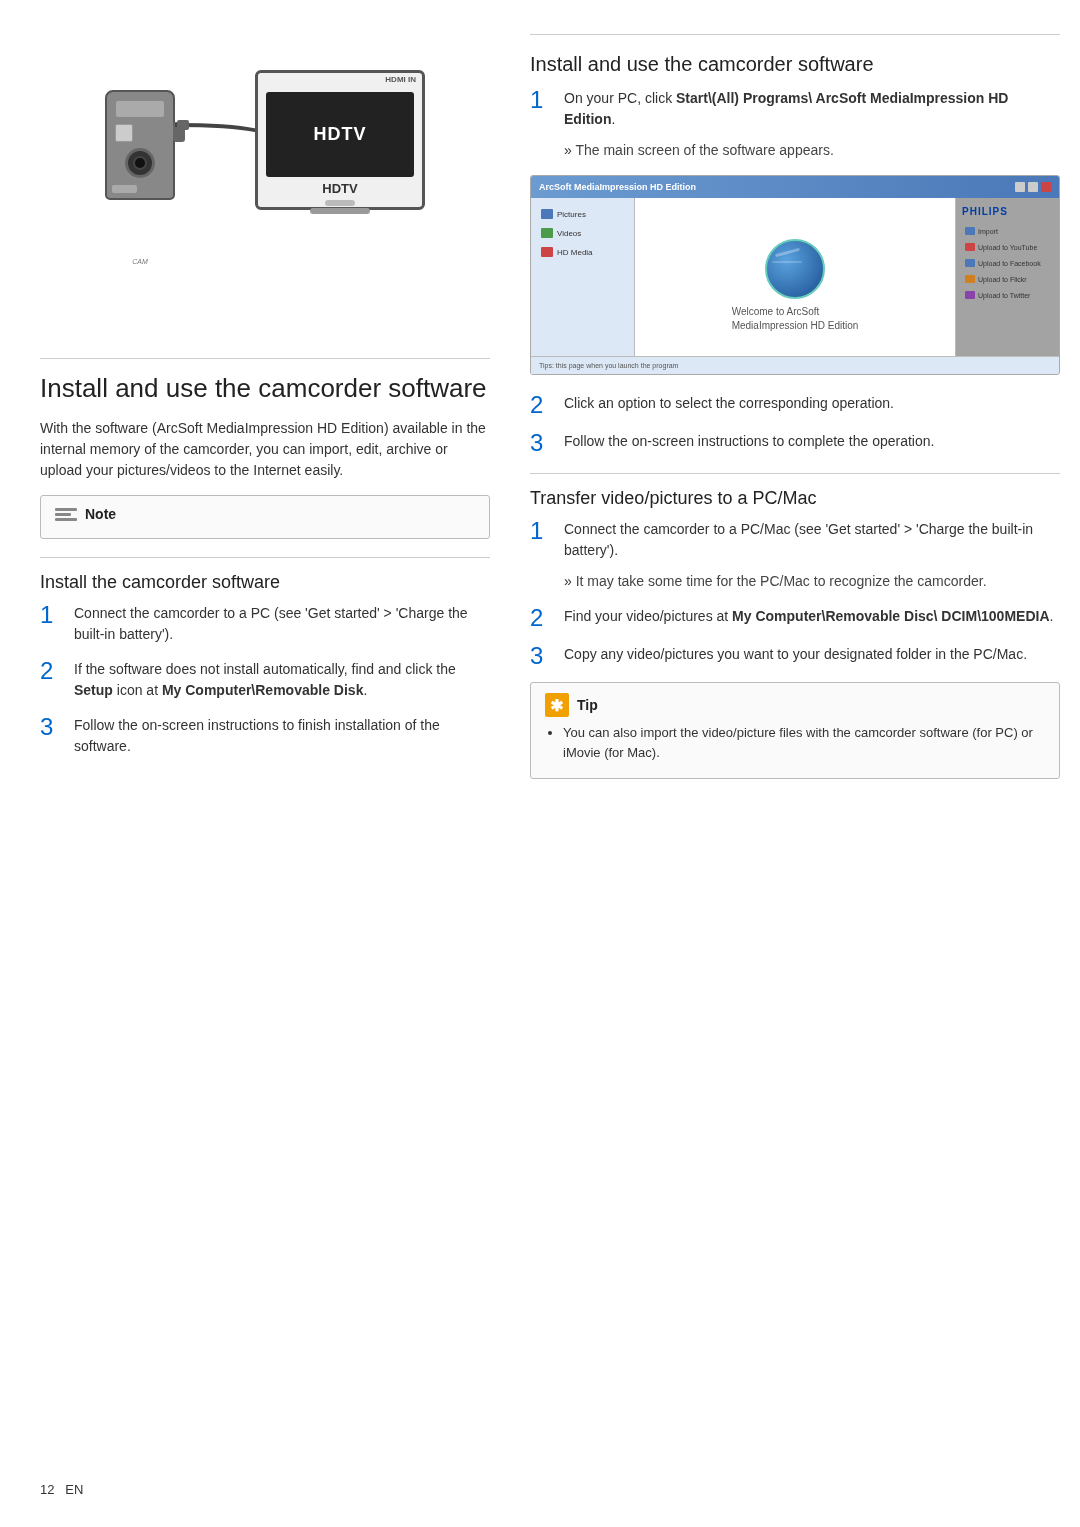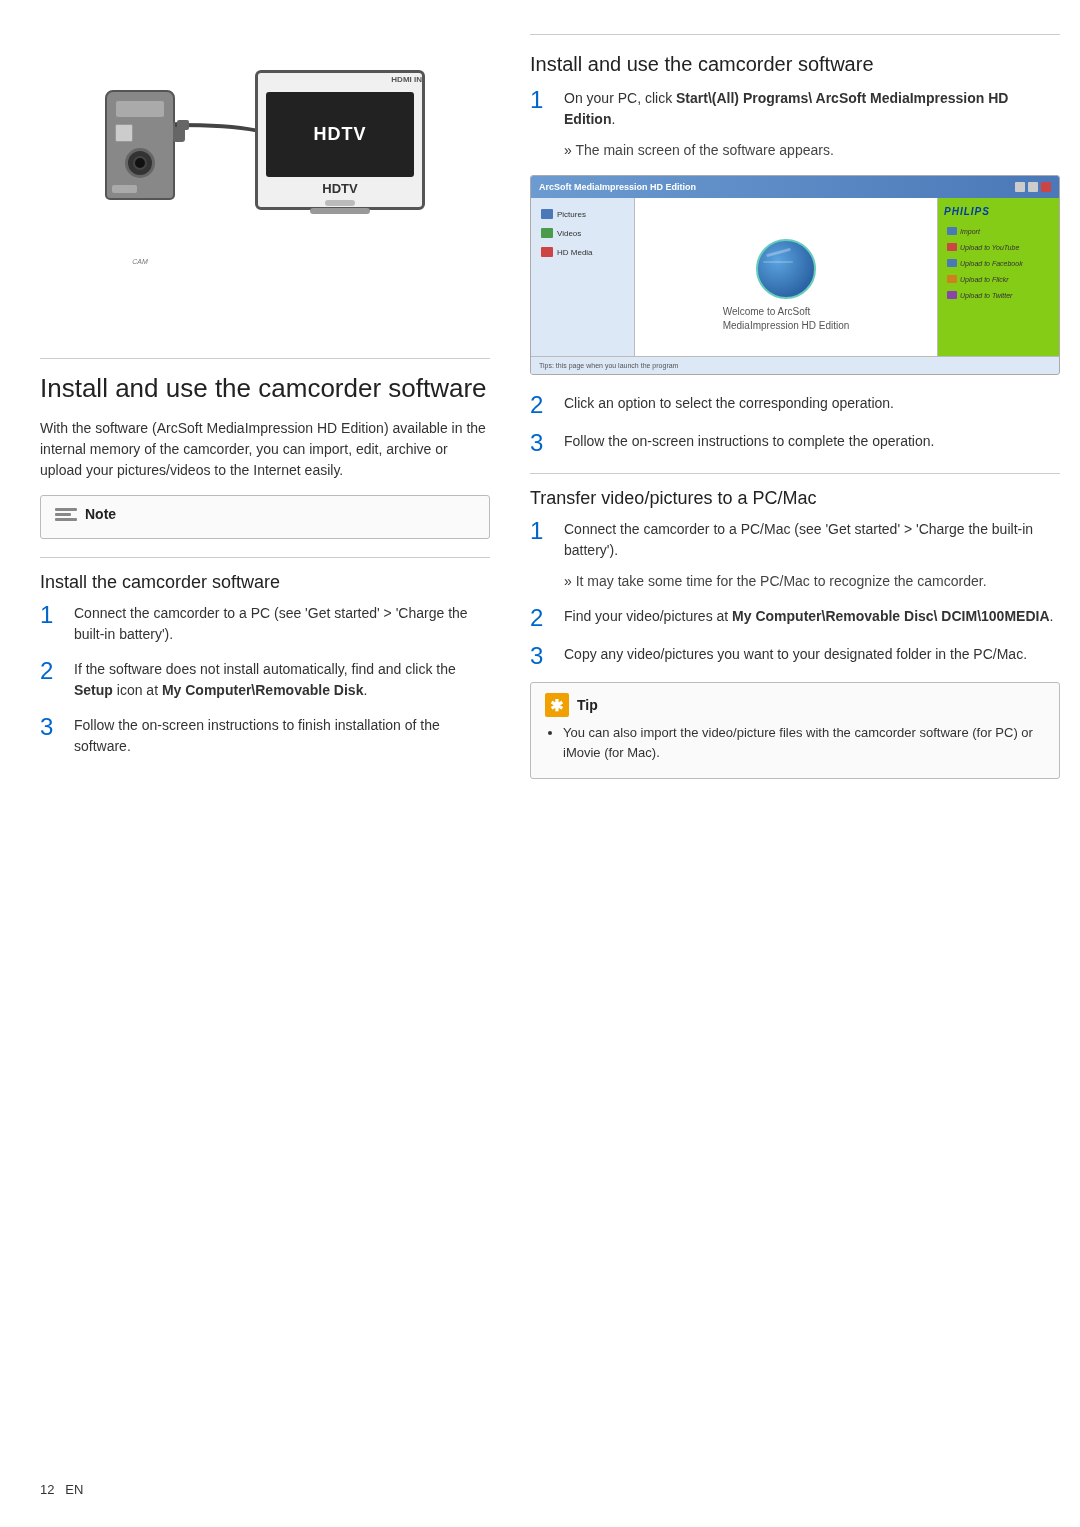--- a/index.html
+++ b/index.html
@@ -362,25 +362,24 @@
       margin-bottom: 6px;
       position: relative;
     }
     .screenshot-text {
       font-size: 10px;
       color: #555;
       text-align: left;
       line-height: 1.4;
     }
     .screenshot-right-panel {
-      width: 122px;
-      background: #84cc16;
+      width: 104px;
+      background: #a3a3a3;
       padding: 8px 6px;
       border-left: 1px solid #bbb;
-      font-style: italic;
     }
     .philips-logo-small {
       font-size: 10px;
       font-weight: bold;
       color: #003da5;
       letter-spacing: 1px;
       margin-bottom: 8px;
     }
     .ss-right-btn {
       display: flex;
@@ -448,21 +447,21 @@
           <div class="cam-label-area" style="font-size:7px;color:#777;font-style:italic;">CAM</div>
         </div>
 
         <svg class="cable-svg" viewBox="0 0 340 260" fill="none" xmlns="http://www.w3.org/2000/svg">
           <path d="M80 75 Q170 75 185 90 L270 90" stroke="#444" stroke-width="4" fill="none"></path>
           <rect x="82" y="70" width="12" height="10" rx="2" fill="#666"></rect>
           <rect x="265" y="85" width="12" height="10" rx="2" fill="#666"></rect>
         </svg>
 
         <div class="tv-box" style="top:20px; right:10px; width:170px; height:140px;">
-          <div style="font-size:8px;font-weight:bold;color:#555;text-align:right;padding:2px 0 0 0;">HDMI IN</div>
+          <div style="font-size:8px;font-weight:bold;color:#555;text-align:right;padding:2px 6px 0 0;">HDMI IN</div>
           <div class="tv-screen">
             <span class="tv-screen-text">HDTV</span>
           </div>
           <div style="text-align:center;margin-top:4px;font-size:13px;font-weight:bold;color:#333;">HDTV</div>
           <div style="width:30px;height:6px;background:#bbb;border-radius:3px;margin:4px auto 0;"></div>
           <div style="width:60px;height:6px;background:#999;border-radius:3px;margin:2px auto 0;"></div>
         </div>
       </div>
     </div>
 

